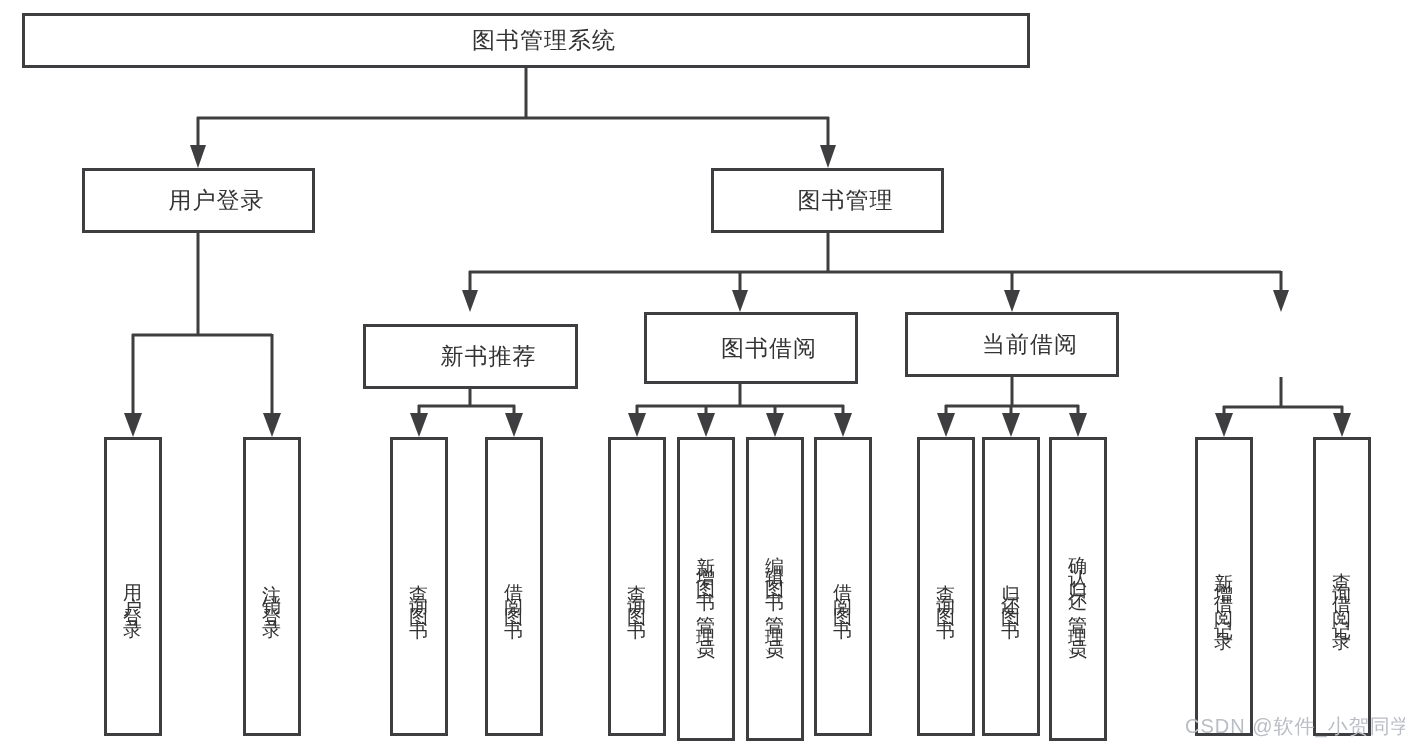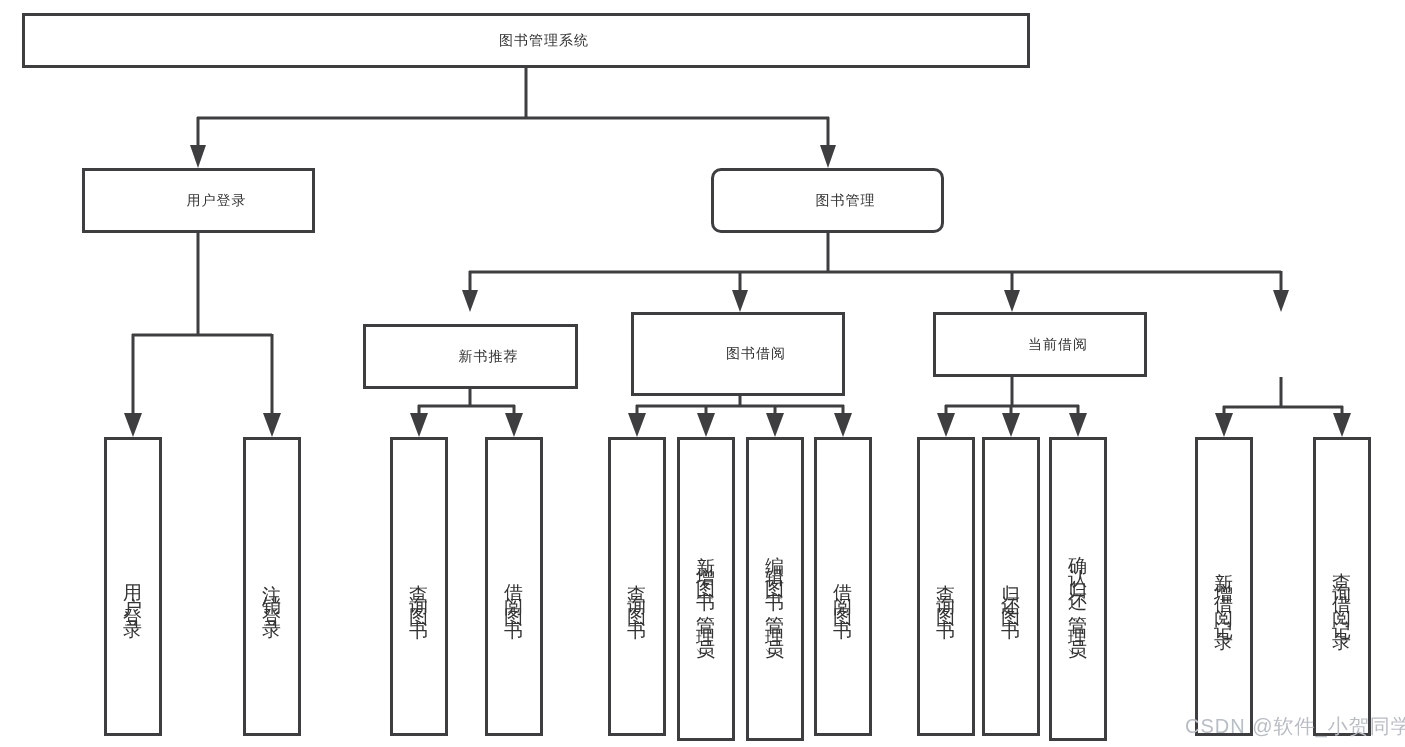--- a/index.html
+++ b/index.html
@@ -13,39 +13,39 @@
   svg.wires{position:absolute;left:0;top:0;z-index:1;}
   .node{
     position:absolute;
     box-sizing:border-box;
     border:3px solid #3e3e40;
     background:#ffffff;
     color:#333333;
     display:flex;align-items:center;justify-content:center;
     z-index:2;
   }
-  .hbox{font-size:14px;letter-spacing:1px;padding-left:36px;}
+  .hbox{font-size:23px;letter-spacing:1px;padding-left:36px;}
   .vbox{top:437px;width:58px;height:299px;}
   .vbox .vtext{
     writing-mode:vertical-rl;
     text-orientation:mixed;
     font-size:19px;
     letter-spacing:12px;
     line-height:1;
     margin-bottom:-12px;
     white-space:nowrap;
   }
   .tall{height:304px;}
   
   #n-root{left:22px;top:13px;width:1008px;height:55px;}
   #n-user-login{left:82px;top:168px;width:233px;height:65px;}
-  #n-book-mgmt{left:711px;top:168px;width:233px;height:65px;border-radius:10px;}
+  #n-book-mgmt{left:711px;top:168px;width:233px;height:65px;}
   #n-new-book{left:363px;top:324px;width:215px;height:65px;}
-  #n-book-borrow{left:631px;top:312px;width:214px;height:84px;font-family:Liberation Serif, serif;}
-  #n-current-borrow{left:905px;top:312px;width:214px;height:65px;margin-left:28px;}
+  #n-book-borrow{left:644px;top:312px;width:214px;height:72px;font-family:Liberation Serif, serif;}
+  #n-current-borrow{left:905px;top:312px;width:214px;height:65px;}
   #n-borrow-record{left:1172px;top:312px;width:218px;height:65px;}
   
   #v-user-login{left:104px;}
   #v-logout{left:243px;}
   #v-query-book-1{left:390px;}
   #v-borrow-book-1{left:485px;}
   #v-query-book-2{left:608px;}
   #v-add-book{left:677px;}
   #v-edit-book{left:746px;}
   #v-borrow-book-2{left:814px;}

